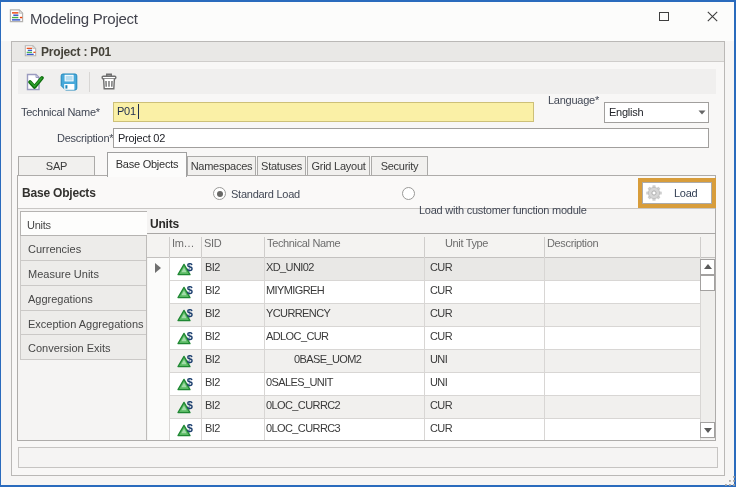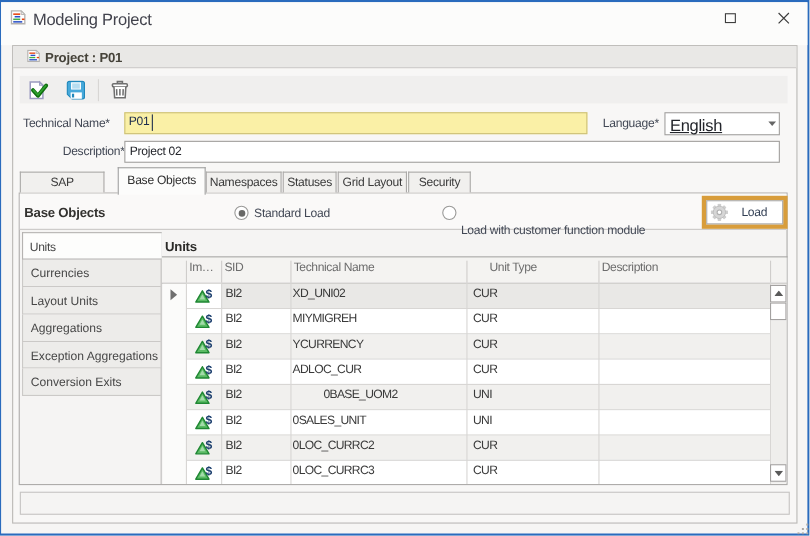--- a/index.html
+++ b/index.html
@@ -62,23 +62,23 @@
 <svg class="a" style="left:100px;top:72px" width="18" height="18" viewBox="0 0 18 18">
   <path d="M6.7 2.2 h4.6 v2 h-4.6 z" fill="none" stroke="#6f6f6f" stroke-width="1.4"></path>
   <rect x="2.2" y="4.2" width="13.6" height="2.6" rx="1" fill="#ffffff" stroke="#6f6f6f" stroke-width="1.4"></rect>
   <path d="M3.6 6.8 L4.2 16.8 H13.8 L14.4 6.8" fill="#ffffff" stroke="#6f6f6f" stroke-width="1.4"></path>
   <path d="M6 9 L6.2 14.8 M9 9 L9 14.8 M12 9 L11.8 14.8" stroke="#6f6f6f" stroke-width="1.4"></path>
 </svg>
 <div class="a t11" style="left:21px;top:106px;">Technical Name*</div>
 <div class="a" style="left:113px;top:102px;width:421px;height:20px;background:#faf0a6;border:1px solid #cdc078;"></div>
 <div class="a" style="left:117px;top:105px;font-size:11px;color:#1c2b4d;">P01</div>
 <div class="a" style="left:138px;top:104px;width:1px;height:15px;background:#20304f;"></div>
-<div class="a t11" style="left:548px;top:106px;text-align:right;">Language*</div>
+<div class="a t11" style="left:548px;top:94px;text-align:right;">Language*</div>
 <div class="a" style="left:604px;top:102px;width:105px;height:21px;background:#ffffff;border:1px solid #a19f9d;"></div>
-<div class="a" style="left:609px;top:106px;font-size:15px;color:#23252b;text-decoration:underline;">English</div>
+<div class="a" style="left:609px;top:106px;font-size:11px;color:#23252b;">English</div>
 <svg class="a" style="left:698px;top:110px" width="8" height="5" viewBox="0 0 8 5">
     <path d="M0.5 0.5 h7 l-3.5 4 z" fill="#666"></path>
   </svg>
 <div class="a t11" style="left:21px;top:132px;padding-left:36px;">Description*</div>
 <div class="a" style="left:113px;top:128px;width:596px;height:20px;background:#ffffff;border:1px solid #a19f9d;"></div>
 <div class="a" style="left:118px;top:132px;font-size:11px;color:#23252b;">Project 02</div>
 <div class="a" style="left:17px;top:175px;width:699px;height:266px;background:#f5f4f3;border:1px solid #aeacaa;"></div>
 <div class="tab" style="left:18px;width:77px;">SAP Parameters</div>
 <div class="tab" style="left:187px;width:69px;">Namespaces</div>
 <div class="tab" style="left:257px;width:49px;">Statuses</div>
@@ -109,21 +109,21 @@
       </g>
     </g>
     <circle cx="0" cy="0" r="5.6" fill="#d6d6d6" stroke="#bcbcbc" stroke-width="0.8"></circle>
     <circle cx="0" cy="0" r="2.1" fill="#ffffff" stroke="#b0b0b0" stroke-width="1"></circle>
   </g>
 </svg>
 <div class="a" style="left:674px;top:187px;font-size:11px;color:#323f54;">Load</div>
 <div class="a" style="left:146px;top:211px;width:1px;height:229px;background:#bdbbb9;z-index:1;"></div>
 <div class="a" style="left:20px;top:211px;width:127px;height:25px;background:#fdfdfc;border:1px solid #b5b3b1;border-right:none;font-size:11px;color:#474747;line-height:26px;padding-left:6px;z-index:4;">Units</div>
 <div class="vtab" style="top:236px;height:25px;line-height:27px;">Currencies</div>
-<div class="vtab" style="top:261px;height:25px;line-height:27px;">Layout Units</div>
+<div class="vtab" style="top:261px;height:25px;line-height:27px;">Measure Units</div>
 <div class="vtab" style="top:286px;height:25px;line-height:27px;">Aggregations</div>
 <div class="vtab" style="top:311px;height:24px;line-height:26px;">Exception Aggregations</div>
 <div class="vtab" style="top:335px;height:25px;line-height:27px;">Conversion Exits</div>
 <div class="a b12" style="left:150px;top:217px;color:#2b2a28;">Units</div>
 <div class="a" style="left:147px;top:234px;width:568px;height:23px;background:#f4f3f1;"></div>
 <div class="a" style="left:147px;top:233px;width:569px;height:1px;background:#a9a7a5;"></div>
 <div class="a" style="left:147px;top:257px;width:568px;height:1px;background:#c3c1bf;"></div>
 <div class="a" style="left:169px;top:237px;width:1px;height:20px;background:#cfcdcb;"></div>
 <div class="a" style="left:201px;top:237px;width:1px;height:20px;background:#cfcdcb;"></div>
 <div class="a" style="left:264px;top:237px;width:1px;height:20px;background:#cfcdcb;"></div>

